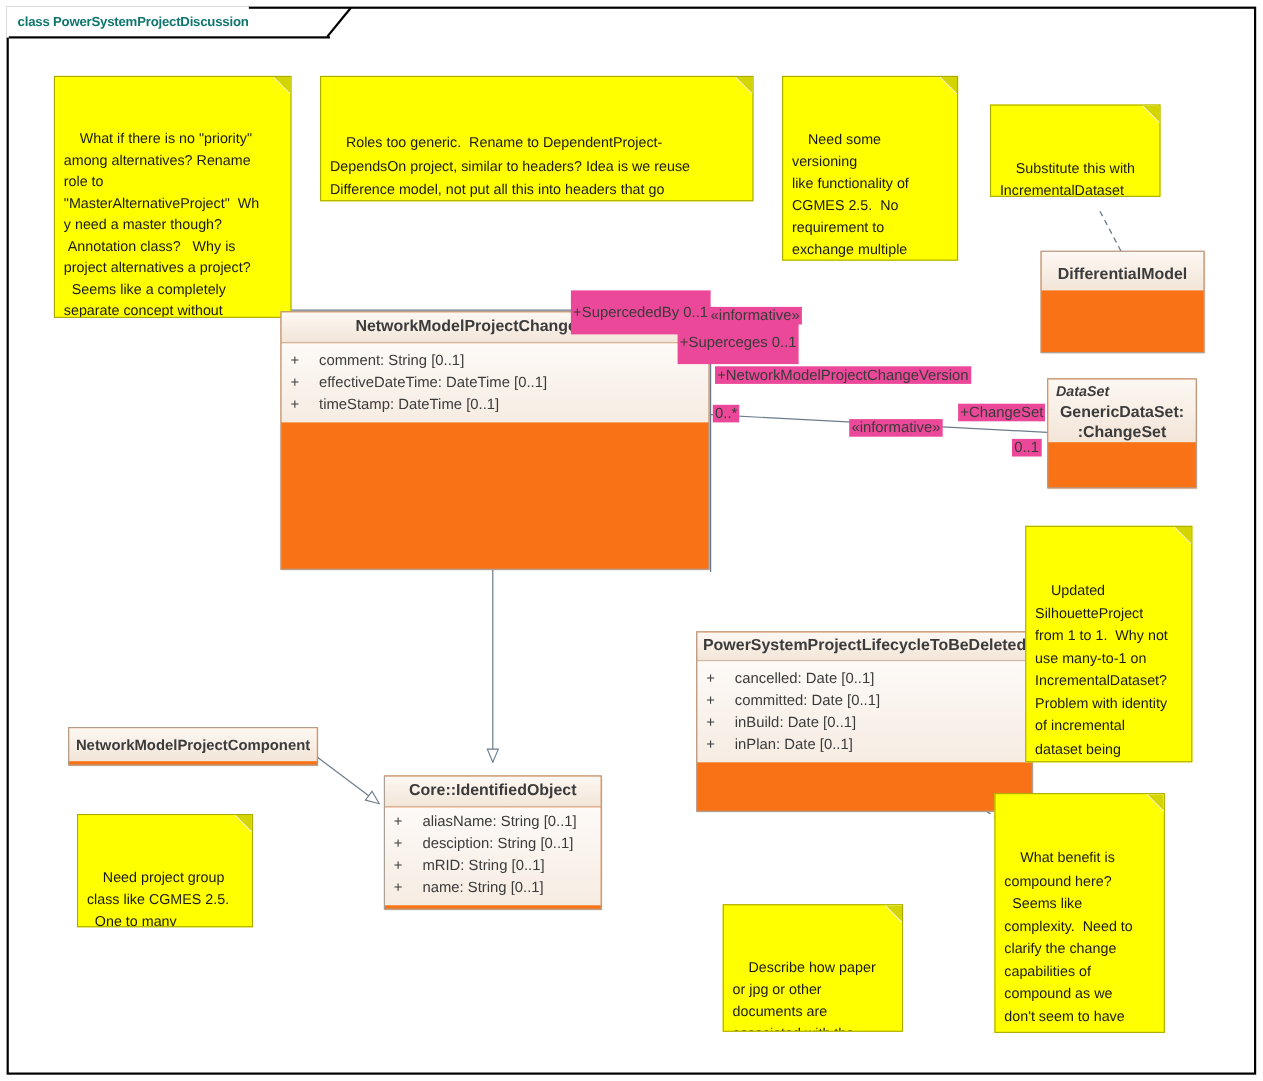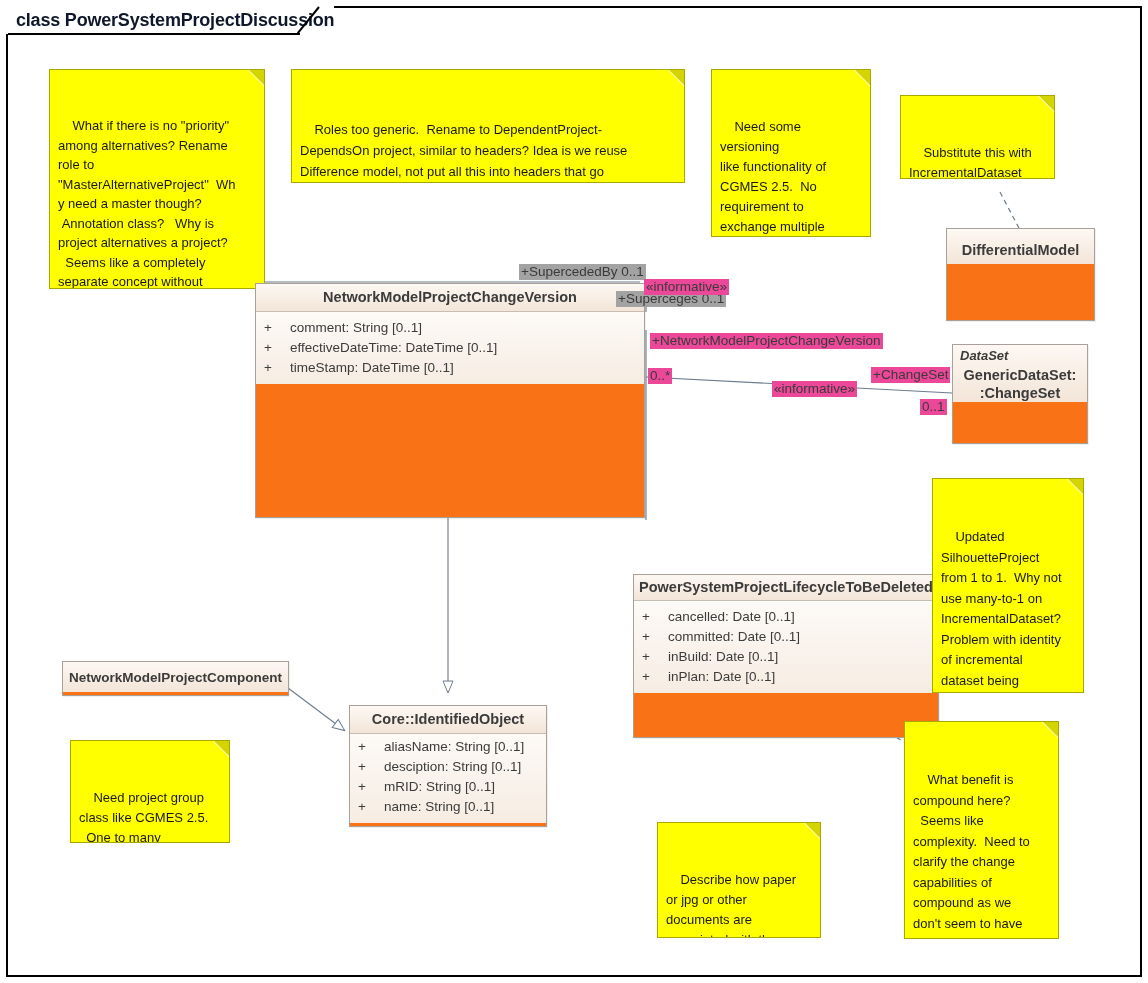--- a/index.html
+++ b/index.html
@@ -36,23 +36,23 @@
   }
   .frame-tab .tabbox {
     position: relative;
     height: 28px;
     padding: 0 0 0 10px;
     display: flex;
     align-items: center;
     background: #ffffff;
   }
   .frame-tab .tabtext {
-    font-size: 18px;
+    font-size: 12px;
     font-weight: bold;
-    color: #0f172a;
+    color: #0f766e;
     white-space: nowrap;
     letter-spacing: -0.2px;
   }
   .tab-underline {
     position: absolute;
     left: 8px; top: 33px;
     width: 292px; height: 2px;
     background: #000;
     z-index: 6;
   }
@@ -140,22 +140,22 @@
   
   .edge-label {
     position: absolute;
     font-size: 13.5px;
     color: #3a3a3a;
     white-space: nowrap;
     background: rgba(255,255,255,0.0);
     line-height: 16px;
   }
   .edge-label.boxed {
-    background: #a3a3a3;
-    padding: 0 2px;
+    background: #ec4899;
+    padding: 12px 2px;
   }
   .edge-label.plain-bg {
     background: #ec4899;
     padding: 0 2px;
   }
 
   svg.overlay {
     position: absolute;
     left: 0; top: 0;
     width: 1148px; height: 983px;

